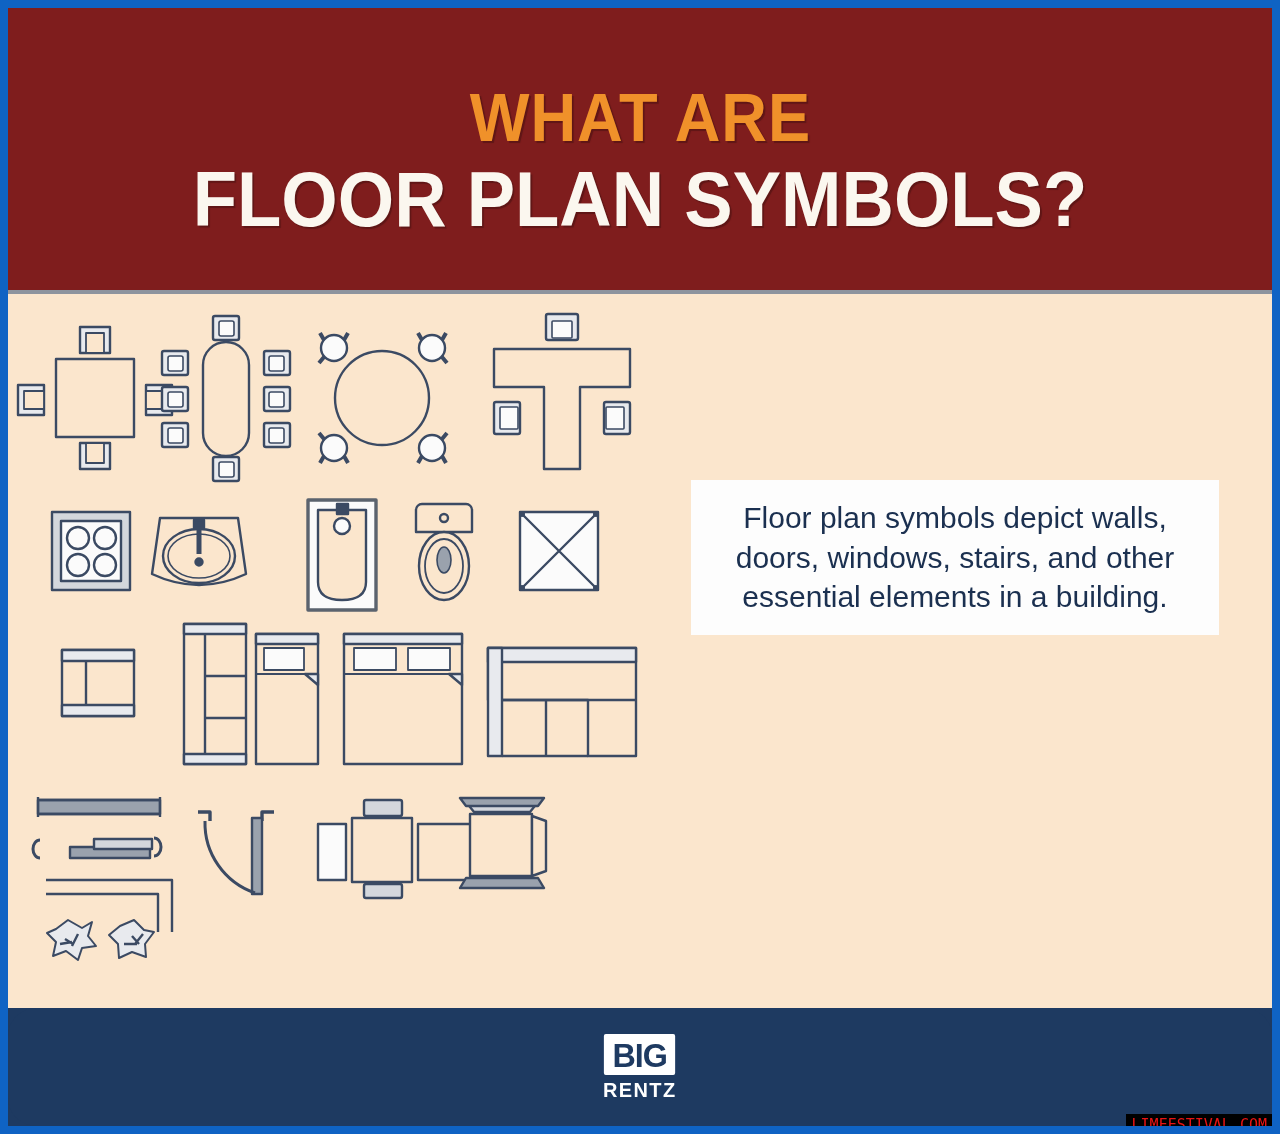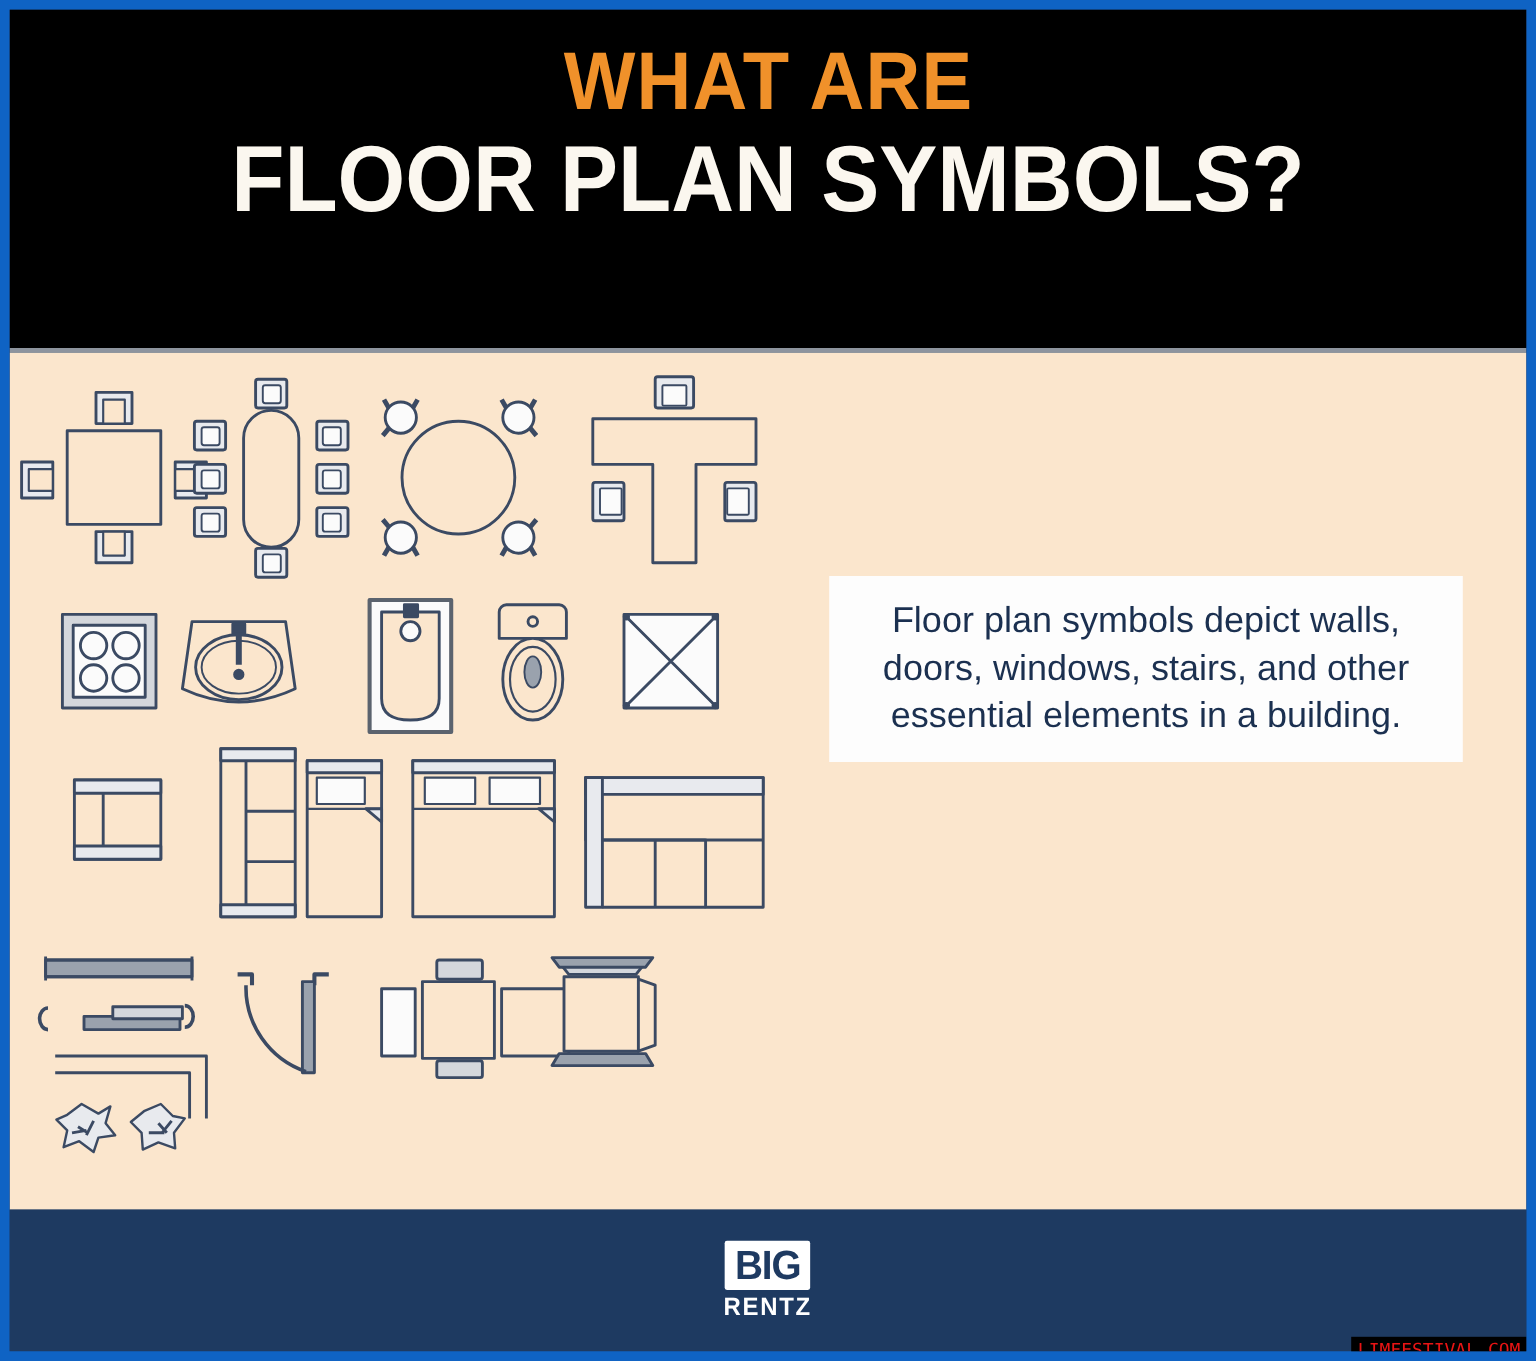--- a/index.html
+++ b/index.html
@@ -23,25 +23,25 @@
     height: 1118px;
     background: #1e3a61;
     overflow: hidden;
     display: flex;
     flex-direction: column;
   }
 
   
   .header {
     flex: 0 0 282px;
-    background: #000000;
+    background: #7f1d1d;
     display: flex;
     flex-direction: column;
     align-items: center;
-    justify-content: flex-start;
+    justify-content: center;
     padding-top: 26px;
   }
   .title-line1 {
     color: #f0912a;
     font-size: 68px;
     font-weight: bold;
     letter-spacing: 1px;
     line-height: 1.02;
     text-align: center;
     transform: scaleX(0.93);
@@ -98,20 +98,21 @@
   }
 
   
   .footer {
     flex: 0 0 118px;
     background: #1e3a61;
     position: relative;
     display: flex;
     align-items: center;
     justify-content: center;
+    border-radius: 28px;
   }
   .logo {
     width: 118px;
     display: flex;
     flex-direction: column;
     align-items: center;
   }
   .logo-big {
     background: #ffffff;
     color: #1e3a61;

